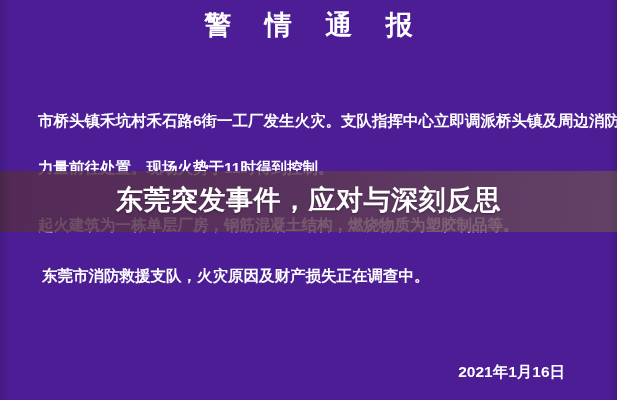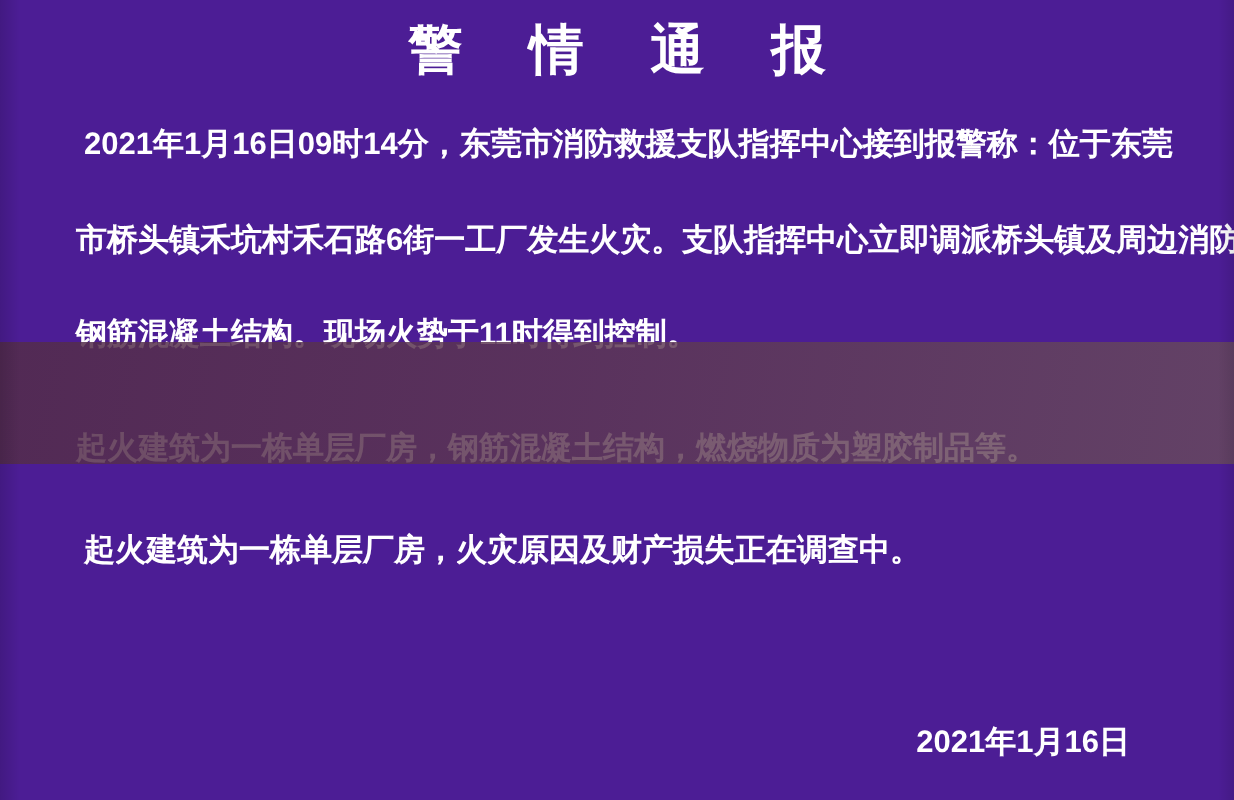--- a/index.html
+++ b/index.html
@@ -111,29 +111,29 @@
     text-shadow: 0 1px 2px rgba(0,0,0,0.35);
   }
 </style>
 </head>
 <body>
 
 <div id="poster">
 
   <div class="notice-title">警 情 通 报</div>
 
-  <div class="body-line line-1">2021年1月16日09时14分，东莞市消防救援支队指挥中心接到报警称：位于东莞</div>
 
   <div class="body-line line-2">市桥头镇禾坑村禾石路6街一工厂发生火灾。支队指挥中心立即调派桥头镇及周边消防</div>
 
-  <div class="body-line line-3">钢筋混凝土结构。现场火势于11时得到控制。</div>
+  <div class="body-line line-3">力量前往处置。现场火势于11时得到控制。</div>
 
   <div class="body-line line-4">起火建筑为一栋单层厂房，钢筋混凝土结构，燃烧物质为塑胶制品等。</div>
 
-  <div class="body-line line-5">起火建筑为一栋单层厂房，火灾原因及财产损失正在调查中。</div>
+  <div class="body-line line-5">东莞市消防救援支队，火灾原因及财产损失正在调查中。</div>
 
 
   <div class="sign-block sign-date">2021年1月16日</div>
 
   <div class="overlay-band"></div>
 
+  <div class="overlay-title">东莞突发事件，应对与深刻反思</div>
 
 </div>
 
 </body></html>

